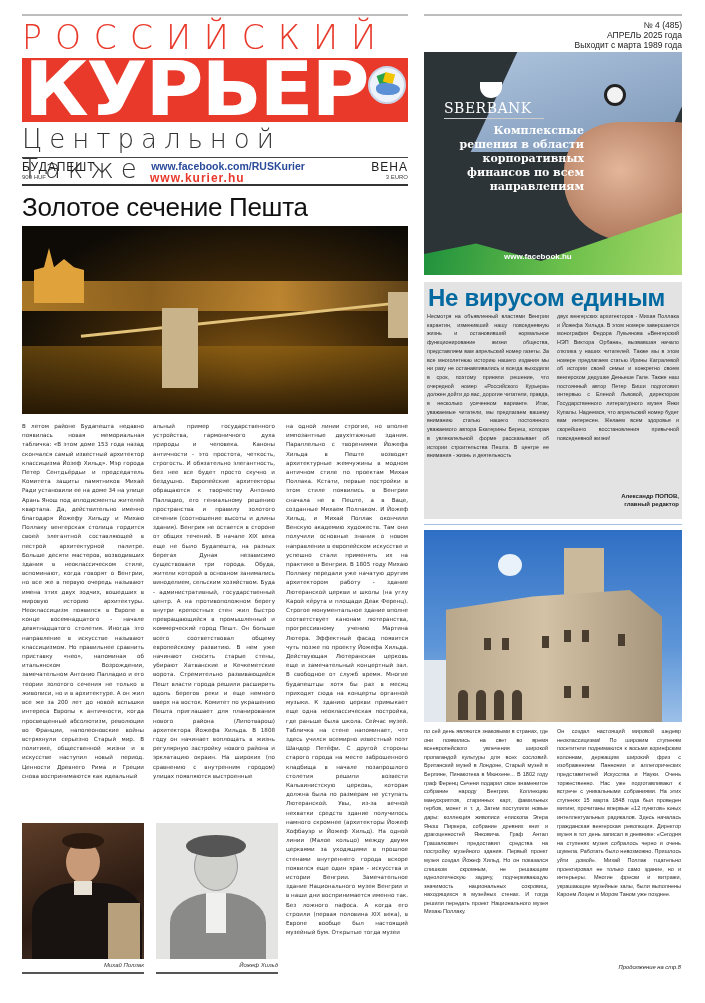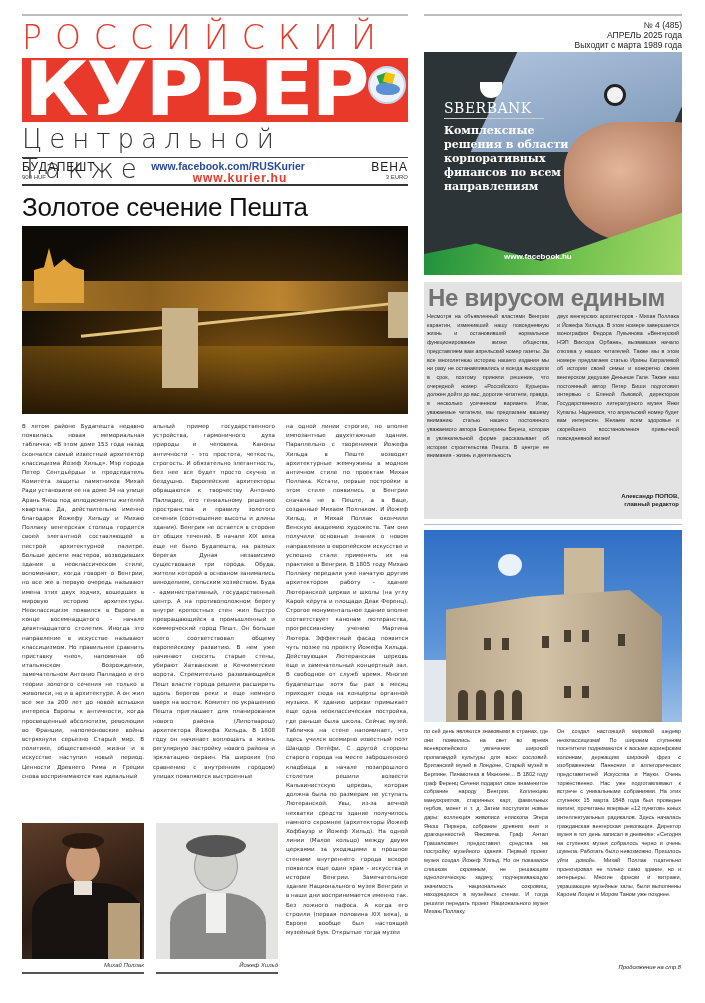--- a/index.html
+++ b/index.html
@@ -19,35 +19,35 @@
   .emblem-flag-b { position:absolute; left: 14px; top: 5px; width: 10px; height: 10px; background: #f2c500; transform: rotate(15deg); }
   .emblem-map { position:absolute; left: 6px; top: 15px; width: 24px; height: 12px; background: #5b8fd6; border-radius: 40% 60% 50% 50%; }
   .subtitle-ru { left: 22px; top: 124px; width: 386px; font-size: 26px; letter-spacing: 7px; color: #333; font-family: "DejaVu Sans", sans-serif; font-weight: 300; line-height: 30px; }
   .mast-rule-1 { left: 22px; top: 157px; width: 386px; height: 1px; background: #444; }
   .mast-rule-2 { left: 22px; top: 184px; width: 386px; height: 2px; background: #333; }
   .city-l { left: 22px; top: 160px; font-size: 12px; letter-spacing: 1px; color: #222; }
   .price-l { left: 22px; top: 174px; font-size: 6px; color: #444; }
   .city-r { left: 362px; top: 160px; width: 46px; text-align: right; font-size: 12px; letter-spacing: 1px; color: #222; }
   .price-r { left: 362px; top: 174px; width: 46px; text-align: right; font-size: 6px; color: #444; }
   .fb-link { left: 138px; top: 160px; width: 180px; text-align: center; font-size: 10.5px; font-weight: bold; color: #2a4a9a; }
-  .web-link { left: 150px; top: 171px; width: 180px; text-align: center; font-size: 12px; font-weight: bold; color: #e8392b; letter-spacing: 1px; }
+  .web-link { left: 150px; top: 171px; width: 180px; text-align: left; font-size: 12px; font-weight: bold; color: #e8392b; letter-spacing: 1px; }
 
   
   .issue { left: 530px; top: 20px; width: 152px; text-align: right; font-size: 8.5px; line-height: 10px; color: #222; }
 
   
   .ad { left: 424px; top: 52px; width: 258px; height: 223px; background: #2d3437; overflow: hidden; }
   .ad-sleeve { position:absolute; left: 70px; top: 0; width: 190px; height: 100px; background: linear-gradient(160deg,#aac0da,#7d98b8); transform: skewX(-25deg); }
   .ad-hands { position:absolute; left: 140px; top: 70px; width: 140px; height: 120px; background: radial-gradient(ellipse at 40% 40%, #e4b699, #b07a5e 70%); border-radius: 40% 20% 30% 50%; }
   .ad-watch { position:absolute; left: 180px; top: 32px; width: 22px; height: 22px; border-radius: 50%; background: #f2f2f2; border: 3px solid #222; }
   .ad-green { position:absolute; left: 0; top: 160px; width: 260px; height: 70px; background: linear-gradient(100deg,#1c8f3c,#6dc04b 55%,#a7d86a); clip-path: polygon(0 60%, 20% 45%, 45% 70%, 100% 0, 100% 100%, 0 100%); }
   .sber-logo { position:absolute; left: 56px; top: 30px; width: 22px; height: 16px; border-radius: 0 0 12px 12px; background: #fff; }
   .sber-name { position:absolute; left: 20px; top: 48px; font-family: "DejaVu Serif", serif; font-size: 14px; color: #fff; letter-spacing: 0.5px; }
   .sber-underline { position:absolute; left: 20px; top: 66px; width: 100px; height: 1px; background: #ccc; }
-  .ad-copy { position:absolute; left: 20px; top: 72px; width: 140px; font-family: "DejaVu Serif", serif; font-weight: bold; font-size: 11px; line-height: 14px; color: #fff; }
+  .ad-copy { position:absolute; left: 20px; top: 72px; width: 140px; font-family: "DejaVu Serif", serif; font-weight: bold; font-size: 11px; line-height: 14px; color: #fff; text-align: right; }
   .ad-url { position:absolute; left: 80px; top: 200px; font-size: 8px; font-weight: bold; color: #fff; }
 
   
   .headline { left: 22px; top: 192px; font-size: 26px; font-weight: normal; color: #111; letter-spacing: -0.3px; }
   .main-photo { left: 22px; top: 226px; width: 386px; height: 188px; overflow: hidden; background: radial-gradient(ellipse at 60% 80%, #8a5b14 0%, #3a2508 45%, #0e0b06 80%); }
   .mp-city { position:absolute; left: 0; top: 55px; width: 386px; height: 30px; background: linear-gradient(90deg,#c48a2c,#9a6a22,#d19437,#6a4a1a); opacity: 0.85; }
   .mp-parl { position:absolute; left: 12px; top: 22px; width: 50px; height: 55px; background: #e0a33c; clip-path: polygon(0 100%,0 40%,20% 35%,30% 0,40% 35%,60% 20%,80% 35%,100% 40%,100% 100%); }
   .mp-bridge { position:absolute; left: 60px; top: 92px; width: 320px; height: 40px; border-top: 3px solid #e3c27a; transform: rotate(-6deg); }
   .mp-tower1 { position:absolute; left: 140px; top: 82px; width: 36px; height: 80px; background: #c9b38a; }
   .mp-tower2 { position:absolute; left: 366px; top: 66px; width: 24px; height: 46px; background: #c9b38a; }
@@ -62,21 +62,21 @@
   .portrait-2 { left: 156px; top: 823px; width: 122px; height: 136px; background: #e4e4e2; }
   .p-face { position:absolute; border-radius: 50%; }
   .cap { font-size: 6px; font-style: italic; color: #333; text-align: right; }
   .cap-1 { left: 22px; top: 962px; width: 122px; }
   .cap-2 { left: 156px; top: 962px; width: 122px; }
   .cap-rule-1 { left: 22px; top: 972px; width: 122px; height: 2px; background: #555; }
   .cap-rule-2 { left: 156px; top: 972px; width: 122px; height: 2px; background: #555; }
 
   
   .editorial { left: 424px; top: 282px; width: 258px; height: 237px; background: #e3e3e3; }
-  .ed-title { left: 428px; top: 284px; font-size: 24px; font-weight: bold; color: #737373; letter-spacing: -0.3px; }
+  .ed-title { left: 428px; top: 284px; font-size: 24px; font-weight: bold; color: #0369a1; letter-spacing: -0.3px; }
   .ed-col { font-size: 5.4px; line-height: 8.7px; color: #2b2b2b; text-align: justify; overflow: hidden; }
   .ed-col-1 { left: 427px; top: 312px; width: 122px; height: 202px; }
   .ed-col-2 { left: 557px; top: 312px; width: 122px; height: 176px; }
   .ed-sign { left: 557px; top: 492px; width: 122px; text-align: right; font-size: 6px; font-weight: bold; color: #222; line-height: 8px; }
   .ed-rule { left: 424px; top: 524px; width: 258px; height: 1px; background: #a8c1e2; }
 
   
   .bld-photo { left: 424px; top: 530px; width: 258px; height: 192px; overflow: hidden; background: linear-gradient(180deg,#2f6fc4,#5d95d8 60%,#9cc0e8); }
   .bld-cloud { position:absolute; left: 74px; top: 24px; width: 24px; height: 22px; background: #e9f1fb; border-radius: 50%; }
   .bld-body { position:absolute; left: 22px; top: 60px; width: 216px; height: 132px; background: linear-gradient(90deg,#b9a78c,#d4c2a6 45%,#a6957b); clip-path: polygon(0 15%, 40% 5%, 85% 0, 100% 20%, 100% 100%, 0 100%); }

